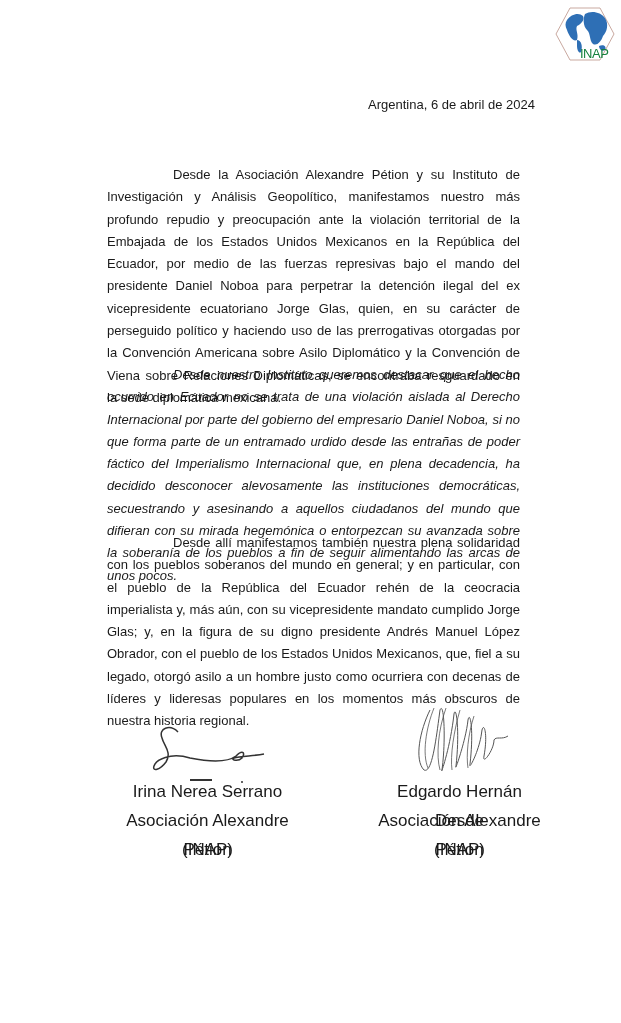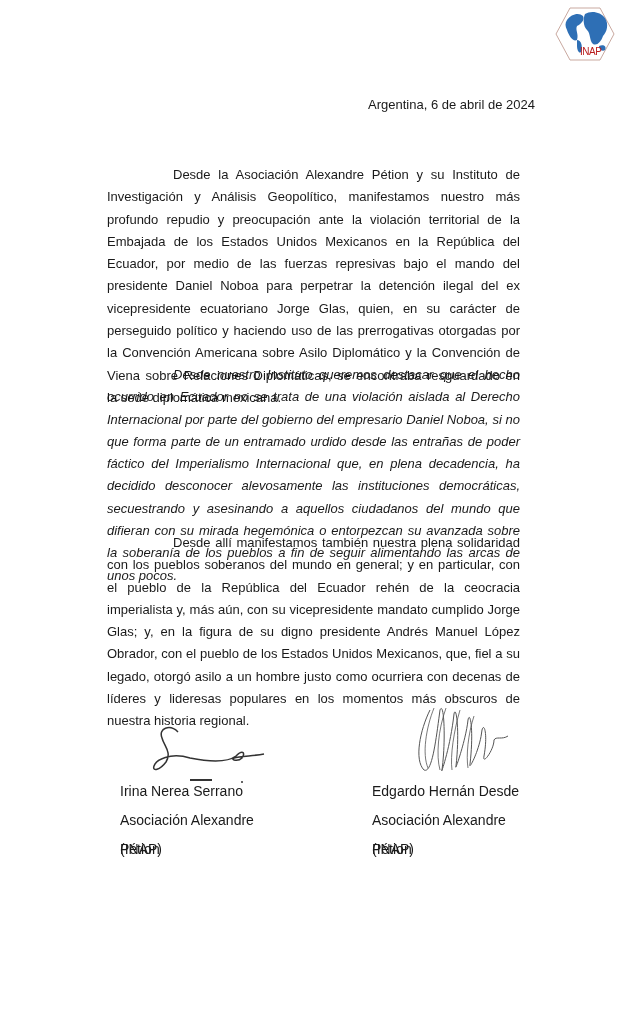--- a/index.html
+++ b/index.html
@@ -1,28 +1,28 @@
 <!DOCTYPE html>
 <html><head>
 <meta charset="utf-8">
 <style>
   html, body { margin: 0; padding: 0; background: #ffffff; }
   body { width: 621px; height: 1023px; position: relative; overflow: hidden;
          font-family: "Liberation Sans", sans-serif; color: #1a1a1a; }
   .logo { position: absolute; left: 555px; top: 6px; width: 60px; height: 58px; }
-  .logo-text { position: absolute; left: 580px; top: 46px; font-size: 10px; color: #b91c1c;
+  .logo-text { position: absolute; left: 580px; top: 46px; font-size: 13px; color: #15803d;
                font-family: "Liberation Sans Narrow", "Liberation Sans", sans-serif; letter-spacing: -0.5px; }
   .date { position: absolute; right: 86px; top: 97px; font-size: 13px; margin-left: 16px; }
   .body-text { position: absolute; left: 91px; width: 445px; font-size: 13px; line-height: 22.3px;
                text-align: justify; }
   .body-text p { margin: 16px; text-indent: 66px; }
   #p1 { top: 148px; }
   #p2 { top: 348px; font-style: italic; }
   #p3 { top: 516px; }
-  .sig-block { position: absolute; font-size: 14px; }
+  .sig-block { position: absolute; text-align: center; font-size: 17px; }
   .sig-block .line { height: 29px; line-height: 29px; }
   #sig-left { left: 120px; width: 175px; top: 777px; }
   #sig-right { left: 372px; width: 175px; top: 777px; }
   .sig-img { position: absolute; }
   #sig-img-left { left: 150px; top: 722px; width: 120px; height: 62px; }
   #sig-img-right { left: 410px; top: 700px; width: 100px; height: 80px; }
 </style>
 </head>
 <body>
 

